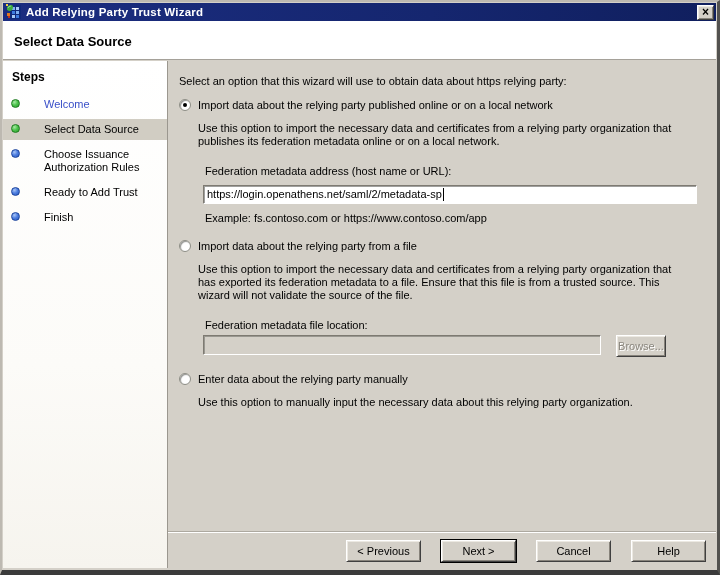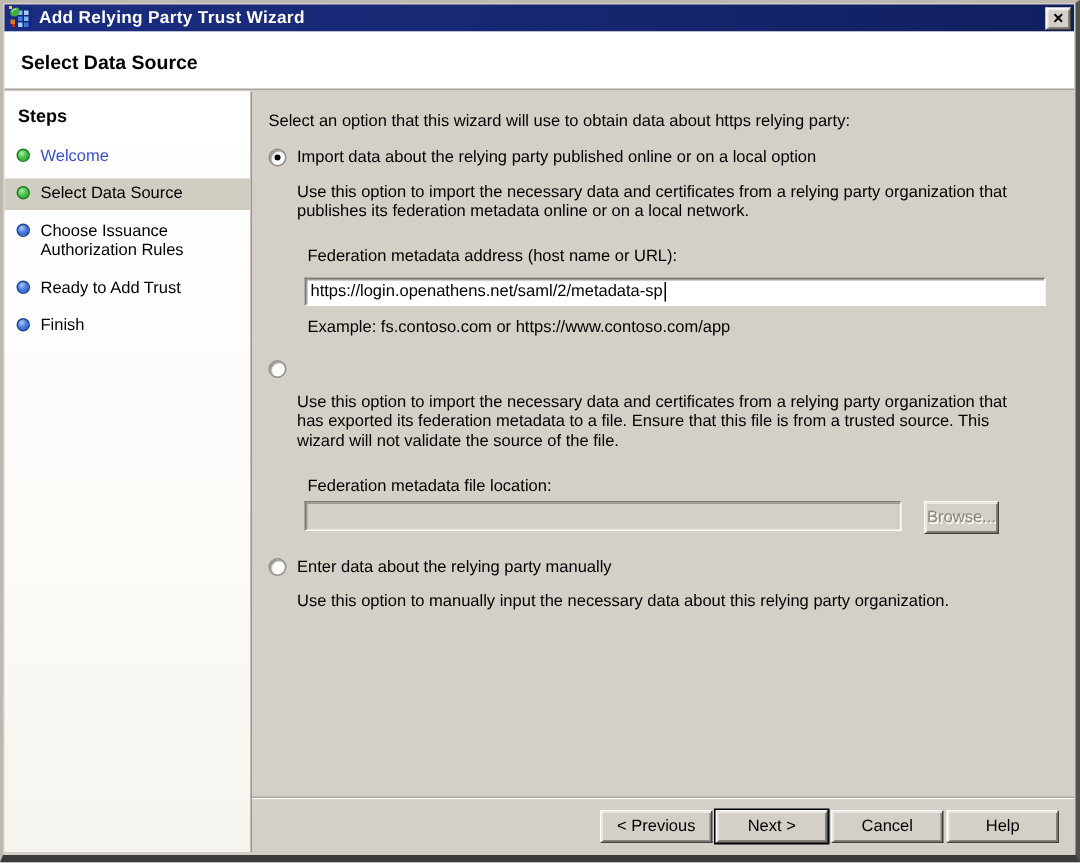--- a/index.html
+++ b/index.html
@@ -42,21 +42,21 @@
   .body { position:absolute; top:59px; left:1px; right:1px; bottom:2px; display:flex; }
 
   .sidebar {
     width:165px; flex:none;
     background:linear-gradient(180deg,#FFFFFF 0%, #FCFBF8 60%, #F6F4EE 100%);
     border-right:1px solid #9B978F;
     box-shadow:1px 0 0 #FFFFFF;
     font-size:11px;
   }
   .steps-title { font-weight:bold; font-size:12px; padding:9px 9px 6px 9px; color:#000; }
-  .step { display:flex; align-items:flex-start; gap:7px; padding:4px 4px 4px 8px; margin-top:4px; line-height:13px; color:#000; }
+  .step { display:flex; align-items:flex-start; gap:24px; padding:4px 4px 4px 8px; margin-top:4px; line-height:13px; color:#000; }
   .step .bullet { width:9px; height:9px; border-radius:50%; flex:none; margin-top:1px; }
   .bullet.done { background:radial-gradient(circle at 35% 30%, #A9E9A5 0%, #4FC44F 45%, #269A28 100%); border:1px solid #1E7C20; }
   .bullet.todo { background:radial-gradient(circle at 35% 30%, #A9C6F6 0%, #4F7FE0 45%, #2456BE 100%); border:1px solid #1C449E; }
   .step.link span.lbl { color:#3A50C8; }
   .step.active { background:#D1CDC3; }
   .step .lbl { display:block; max-width:132px; }
 
   .right { flex:1; display:flex; flex-direction:column; min-width:0; }
 
   .content {
@@ -104,21 +104,21 @@
   .browse-btn { margin-left:15px; width:50px; }
 
   .m-intro { margin-top:0; width:480px; }
   .m-opt1 { margin-top:11px; }
   .m-opt2 { margin-top:15px; }
   .m-opt3 { margin-top:16px; }
 
   .footer {
     height:35px; flex:none; background:#D4D0C8;
     display:flex; align-items:flex-start; justify-content:flex-end;
-    gap:2px; padding:7px 10px 0 0;
+    gap:20px; padding:7px 10px 0 0;
   }
 </style>
 </head>
 <body>
 
 <div class="window">
 
   <div class="titlebar">
     <svg class="app-icon" viewBox="0 0 16 16" width="16" height="16">
       <rect x="4" y="1" width="11" height="14" fill="#10297A"></rect>
@@ -176,32 +176,33 @@
     </div>
 
     <div class="right">
 
       <div class="content">
 
         <div class="m-intro">Select an option that this wizard will use to obtain data about https relying party:</div>
 
         <div class="option-row m-opt1">
           <span class="radio checked"></span>
-          <span>Import data about the relying party published online or on a local option</span>
+          <span>Import data about the relying party published online or on a local network</span>
         </div>
         <div class="desc">Use this option to import the necessary data and certificates from a relying party organization that publishes its federation metadata online or on a local network.</div>
         <div class="field-label">Federation metadata address (host name or URL):</div>
         <div class="text-input" role="textbox">
           <span>https://login.openathens.net/saml/2/metadata-sp</span>
           <span class="caret"></span>
         </div>
         <div class="example">Example: fs.contoso.com or https://www.contoso.com/app</div>
 
         <div class="option-row m-opt2">
           <span class="radio"></span>
+          <span>Import data about the relying party from a file</span>
         </div>
         <div class="desc">Use this option to import the necessary data and certificates from a relying party organization that has exported its federation metadata to a file. Ensure that this file is from a trusted source.  This wizard will not validate the source of the file.</div>
         <div class="field-label">Federation metadata file location:</div>
         <div class="file-row">
           <div class="file-input" role="textbox" aria-disabled="true"></div>
           <div class="btn disabled browse-btn">
             <span>Browse...</span>
           </div>
         </div>
 

